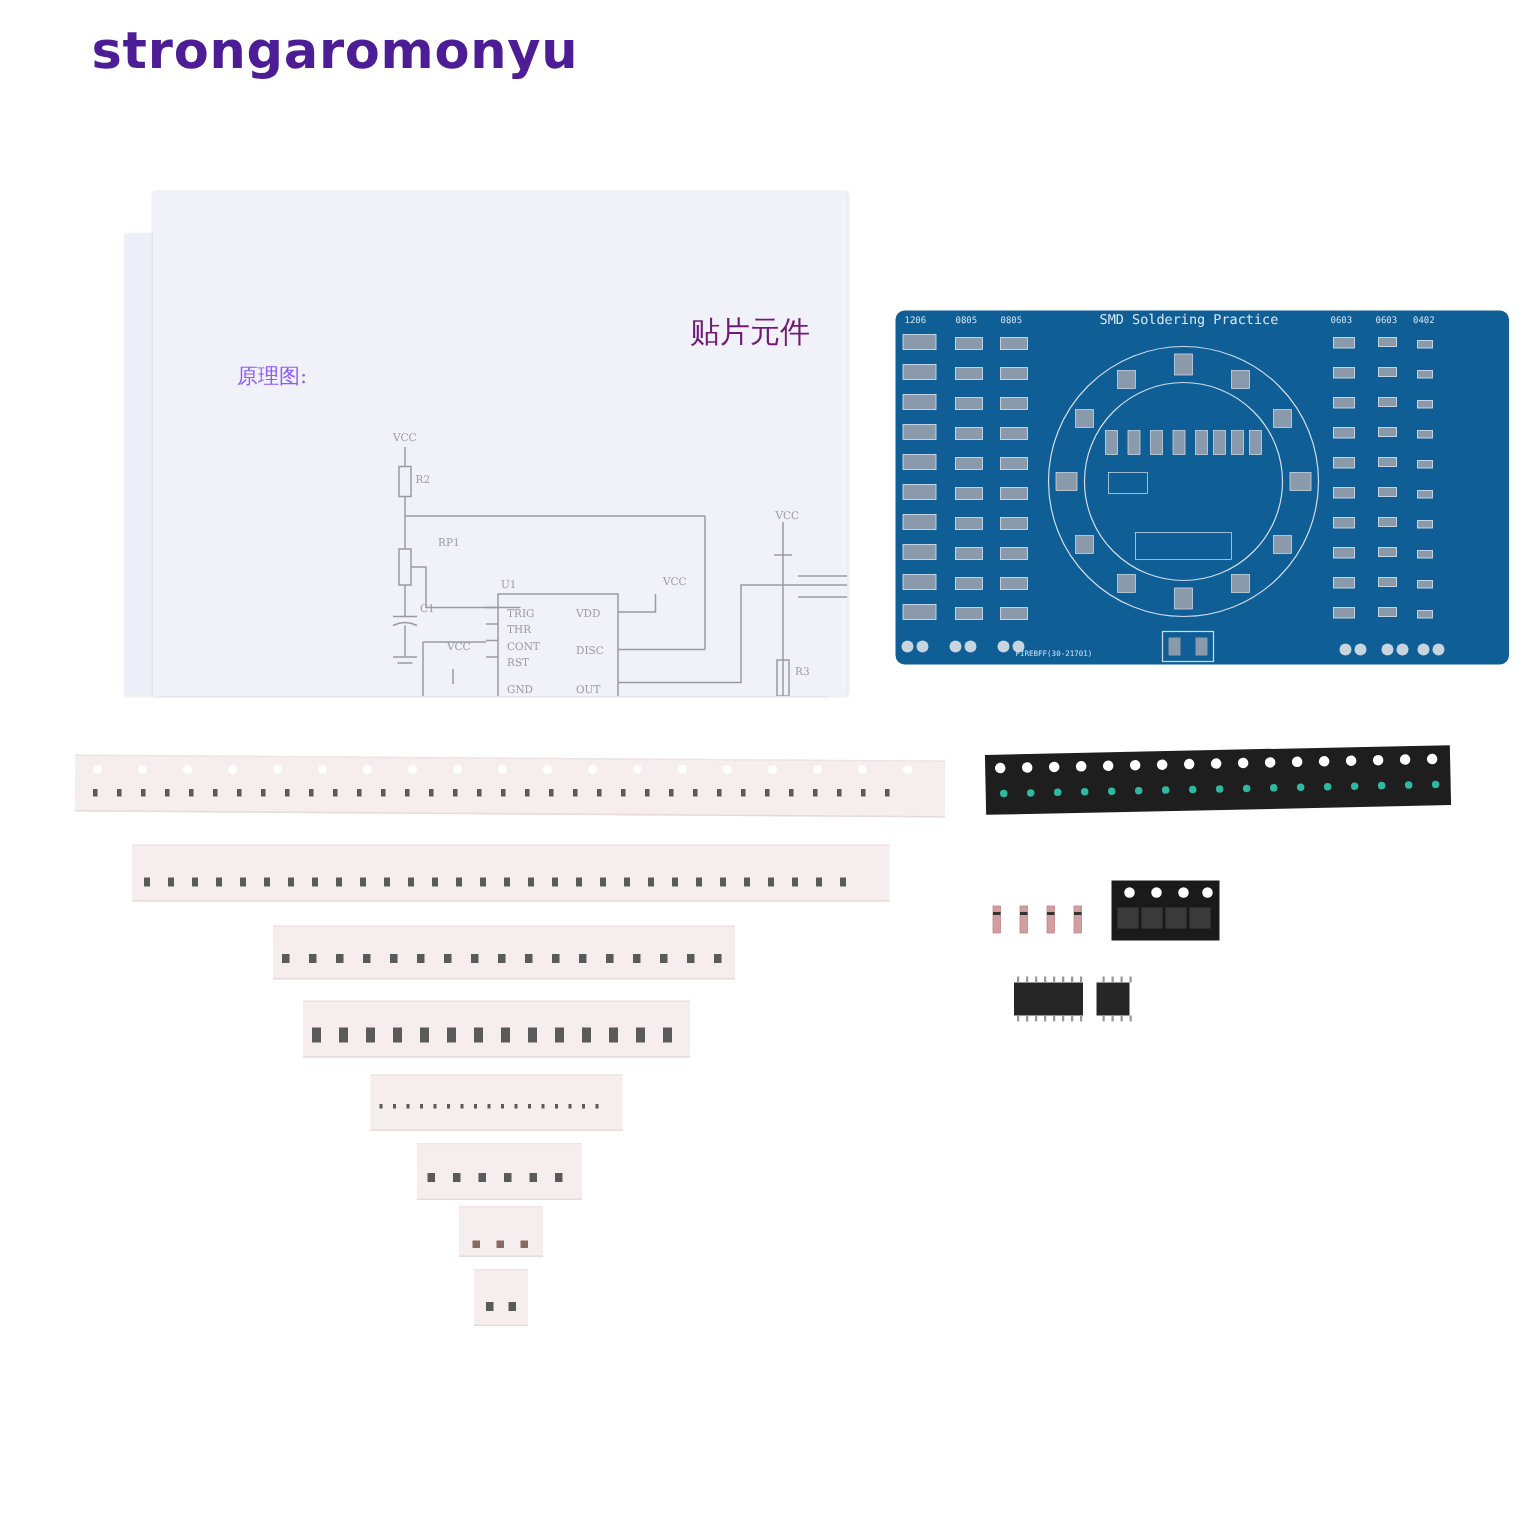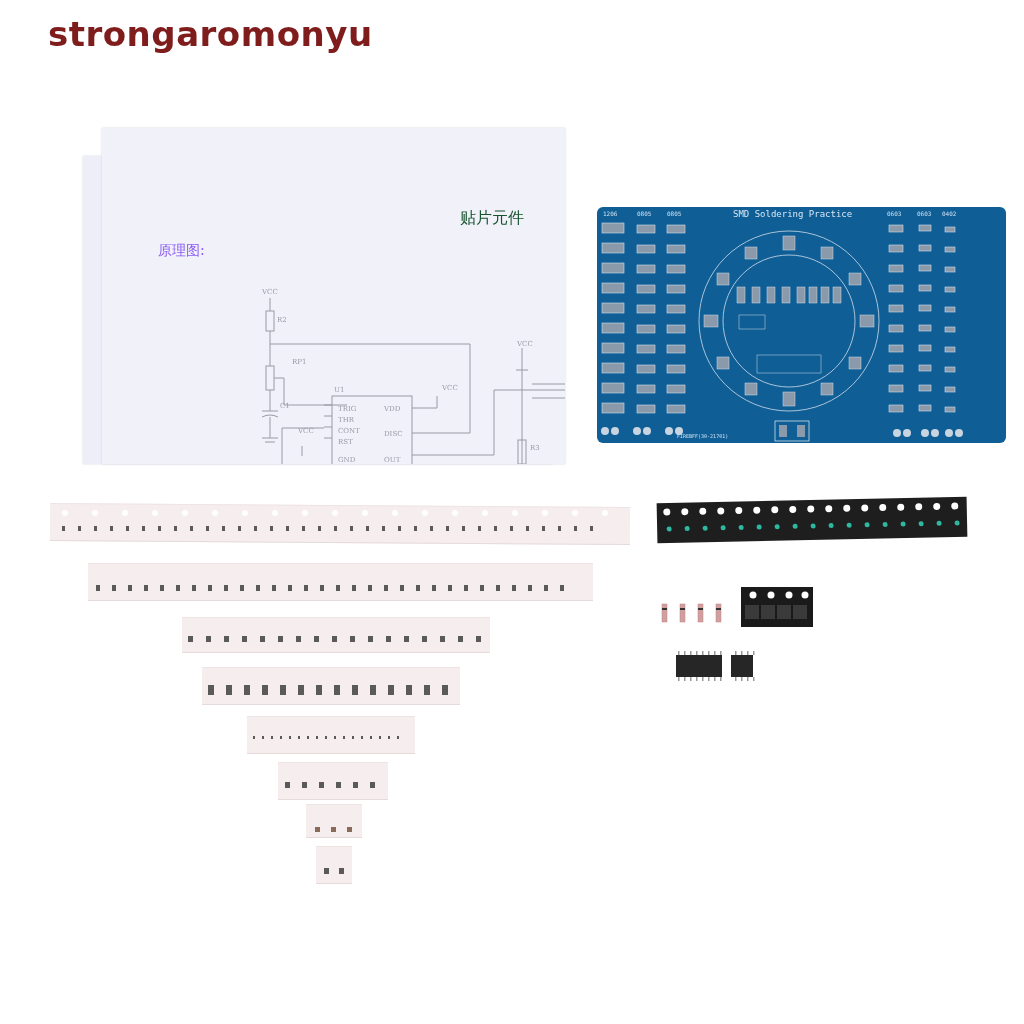--- a/index.html
+++ b/index.html
@@ -1,20 +1,20 @@
 <!DOCTYPE html>
 <html><head>
 <meta charset="utf-8">
 <style>
   html, body { margin:0; padding:0; background:#ffffff; }
   body { width:1024px; height:1024px; position:relative; overflow:hidden; font-family:"DejaVu Sans", sans-serif; }
-  .brand { position:absolute; left:48px; top:14px; font-size:34px; font-weight:bold; color:#7f1d1d; letter-spacing:0.5px; font-family:"DejaVu Sans", sans-serif; }
+  .brand { position:absolute; left:61px; top:14px; font-size:34px; font-weight:bold; color:#4c1d95; letter-spacing:0.5px; font-family:"DejaVu Sans", sans-serif; }
   .sheet-back { position:absolute; left:83px; top:156px; width:470px; height:308px; background:#eeeef8; box-shadow:0 0 2px #d8d8e4; }
   .sheet { position:absolute; left:102px; top:128px; width:463px; height:336px; background:#f1f1fa; box-shadow:0 0 2px #d4d4e0; overflow:hidden; }
-  .sheet-title { position:absolute; left:358px; top:80px; font-size:16px; color:#14532d; font-family:"DejaVu Serif", serif; }
+  .sheet-title { position:absolute; left:358px; top:80px; font-size:20px; color:#701a75; font-family:"DejaVu Serif", serif; }
   .sheet-sub { position:absolute; left:56px; top:114px; font-size:14px; color:#8b5cf6; font-family:"DejaVu Serif", serif; }
   .schem { position:absolute; left:0; top:0; }
   .pcb { position:absolute; left:597px; top:207px; width:381px; height:236px; background:#0f5f96; border-radius:6px; overflow:hidden;padding-left:28px; }
   .pcb-title { position:absolute; left:136px; top:2px; font-size:9px; color:#d8e6f4; font-family:"DejaVu Sans Mono", monospace; }
   .pcb-lab { position:absolute; top:3px; font-size:6px; color:#cfe0f0; font-family:"DejaVu Sans Mono", monospace; }
   .pcb-foot { position:absolute; left:80px; top:226px; font-size:5px; color:#cfe0f0; font-family:"DejaVu Sans Mono", monospace; }
   .tape { position:absolute; background:#f6eeee; border-top:1px solid #eee4e4; border-bottom:1px solid #e6dada; }
   .tape-dark { position:absolute; background:#1e1e1e; }
   .ic { position:absolute; background:#262626; }
 </style>

